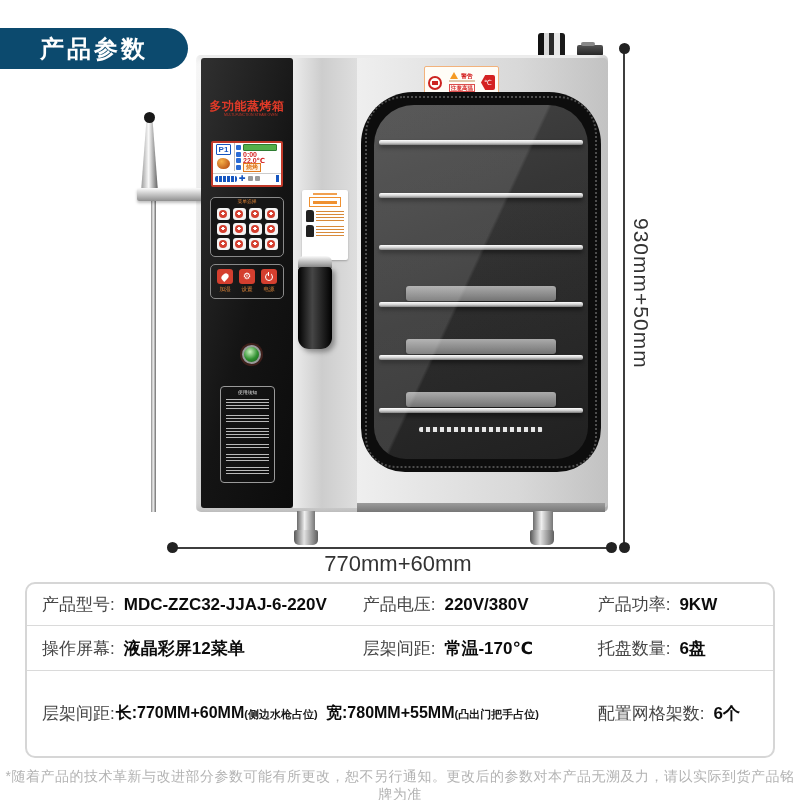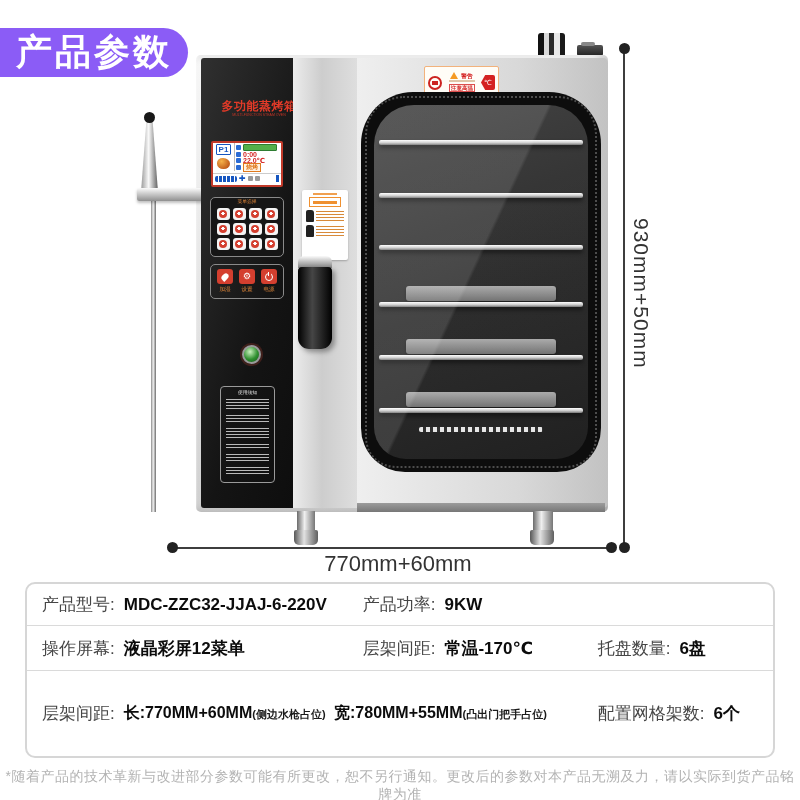--- a/index.html
+++ b/index.html
@@ -1,21 +1,21 @@
 <!DOCTYPE html>
 <html><head>
 <meta charset="utf-8">
 <style>
   html,body{margin:0;padding:0;}
   body{font-family:"Liberation Sans","DejaVu Sans",sans-serif;background:#fff;}
   .stage{position:relative;width:800px;height:800px;background:#fff;overflow:hidden;}
 
   
-  .badge{position:absolute;left:0;top:28px;width:188px;height:49px;background:#8b5cf6;
-    border-radius:0 27px 27px 0;color:#fff;font-size:36px;font-weight:bold;letter-spacing:3px;
+  .badge{position:absolute;left:0;top:28px;width:188px;height:41px;background:#0c4a6e;
+    border-radius:0 27px 27px 0;color:#fff;font-size:24px;font-weight:bold;letter-spacing:3px;
     display:flex;align-items:center;justify-content:center;}
 
   
   .oven-body{position:absolute;left:196px;top:55px;width:412px;height:457px;
     background:linear-gradient(180deg,#f7f7f7,#e3e3e3 60%,#cfcfcf);border-radius:5px;
     box-shadow:inset -8px 0 10px rgba(0,0,0,.18), inset 0 2px 2px #fff;}
   .chimney{position:absolute;left:538px;top:33px;width:27px;height:23px;border-radius:3px 3px 0 0;
     background:linear-gradient(90deg,#111 0 22%,#d8d8d8 22% 40%,#2a2a2a 40% 58%,#e8e8e8 58% 82%,#1a1a1a 82%);}
   .latch{position:absolute;left:577px;top:45px;width:26px;height:11px;background:linear-gradient(180deg,#555,#222);border-radius:2px;}
   .latch::after{content:'';position:absolute;left:4px;top:-3px;width:14px;height:4px;background:#888;border-radius:2px;}
@@ -24,21 +24,21 @@
   .hose{position:absolute;left:151px;top:192px;width:5px;height:320px;background:linear-gradient(90deg,#8a8a8a,#f0f0f0 45%,#6e6e6e);}
   .nozzle{position:absolute;left:141px;top:120px;width:17px;height:72px;
     background:linear-gradient(90deg,#9a9a9a,#fafafa 45%,#606060);
     clip-path:polygon(32% 0,68% 0,100% 100%,0 100%);}
   .nozzle-tip{position:absolute;left:144px;top:112px;width:11px;height:11px;background:#181818;border-radius:50%;}
   .bracket{position:absolute;left:137px;top:188px;width:72px;height:13px;border-radius:2px;
     background:linear-gradient(180deg,#fbfbfb,#8f8f8f);box-shadow:0 2px 3px rgba(0,0,0,.25);}
 
   
   .panel{position:absolute;left:201px;top:58px;width:92px;height:450px;border-radius:3px;
-    background:linear-gradient(105deg,#303030,#141414 55%,#0c0c0c);padding-left:24px;}
+    background:linear-gradient(105deg,#303030,#141414 55%,#0c0c0c);}
   .panel-title{position:absolute;left:0;top:40px;width:100%;text-align:center;color:#e23a28;font-weight:bold;font-size:12px;letter-spacing:.5px;}
   .panel-sub{position:absolute;left:0;top:55px;width:100%;text-align:center;color:#c23526;font-size:7px;transform:scale(.5);transform-origin:center top;white-space:nowrap;}
 
   .screen{position:absolute;left:10px;top:83px;width:72px;height:46px;background:#fff;border:2px solid #c23a2a;border-radius:2px;box-sizing:border-box;display:flex;flex-wrap:wrap;}
   .scr-left{width:22px;height:28px;border-right:1px solid #bbb;display:flex;flex-direction:column;align-items:center;padding-top:1px;box-sizing:border-box;}
   .p1{font-size:8px;font-weight:bold;color:#1656c0;border:1px solid #1656c0;padding:0 2px;border-radius:1px;line-height:9px;}
   .food{width:13px;height:11px;margin-top:3px;border-radius:45% 55% 50% 50%;background:radial-gradient(circle at 35% 30%,#f6b24a,#c05a1a 75%);}
   .scr-right{width:44px;height:28px;display:flex;flex-direction:column;justify-content:space-around;padding:1px 0 0 1px;box-sizing:border-box;}
   .srow{display:flex;align-items:center;gap:2px;height:6px;}
   .sic{width:5px;height:5px;background:#2a6bd4;border-radius:1px;flex:0 0 auto;}
@@ -142,21 +142,21 @@
   .trow{display:flex;align-items:center;border-top:1px solid #dadada;}
   .trow:first-child{border-top:none;}
   .r1{height:41px;} .r2{height:44px;} .r3{height:41px;} .r4{flex:1;}
   .cell{display:flex;align-items:center;box-sizing:border-box;}
   .c1{width:45%;padding-left:15px;}
   .c2{width:31.5%;}
   .c3{width:23.5%;}
   .lbl{font-size:17px;color:#454545;white-space:nowrap;}
   .val{font-size:17px;font-weight:bold;color:#0c0c0c;margin-left:9px;white-space:nowrap;}
   .c12{width:76.5%;padding-left:15px;display:flex;align-items:center;}
-  .dims{margin-left:9px;line-height:21px;}
+  .dims{margin-left:1px;line-height:21px;}
   .dv{font-size:16px;font-weight:bold;color:#0c0c0c;}
   .dn{font-size:11px;font-weight:bold;color:#1a1a1a;}
   .dv + .dn{margin-right:4px;}
 
   .disclaimer{position:absolute;left:0;top:768px;width:100%;text-align:center;font-size:14px;color:#b3b3b3;letter-spacing:.5px;}
 </style>
 </head>
 <body>
 
 <div class="stage">
@@ -326,20 +326,24 @@
   <div class="dot" style="left:167px;top:542px"></div>
   <div class="dot" style="left:606px;top:542px"></div>
   <div class="hlabel">770mm+60mm</div>
 
   <div class="spec">
     <div class="trow r1">
       <div class="cell c1">
           <span class="lbl">产品型号:</span>
           <span class="val">MDC-ZZC32-JJAJ-6-220V</span>
         </div>
+      <div class="cell c2">
+          <span class="lbl">产品电压:</span>
+          <span class="val">220V/380V</span>
+        </div>
       <div class="cell c3">
           <span class="lbl">产品功率:</span>
           <span class="val">9KW</span>
         </div>
     </div>
     <div class="trow r2">
       <div class="cell c1">
           <span class="lbl">操作屏幕:</span>
           <span class="val">液晶彩屏12菜单</span>
         </div>

